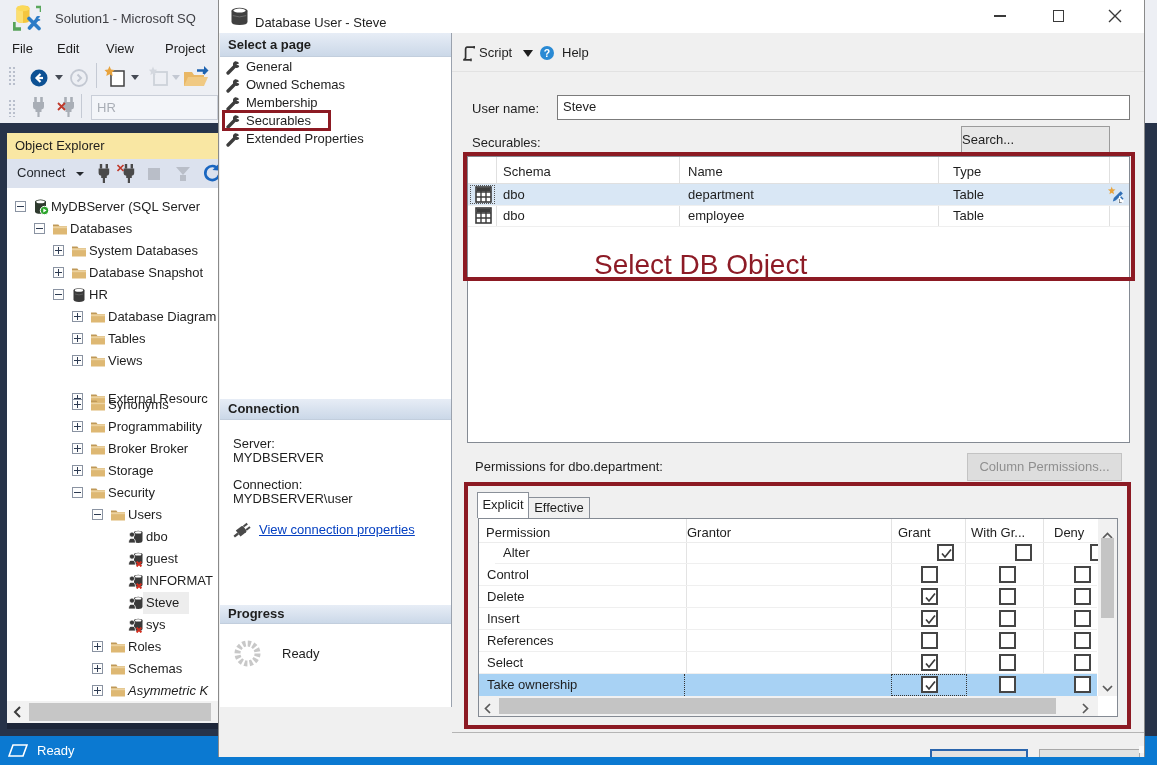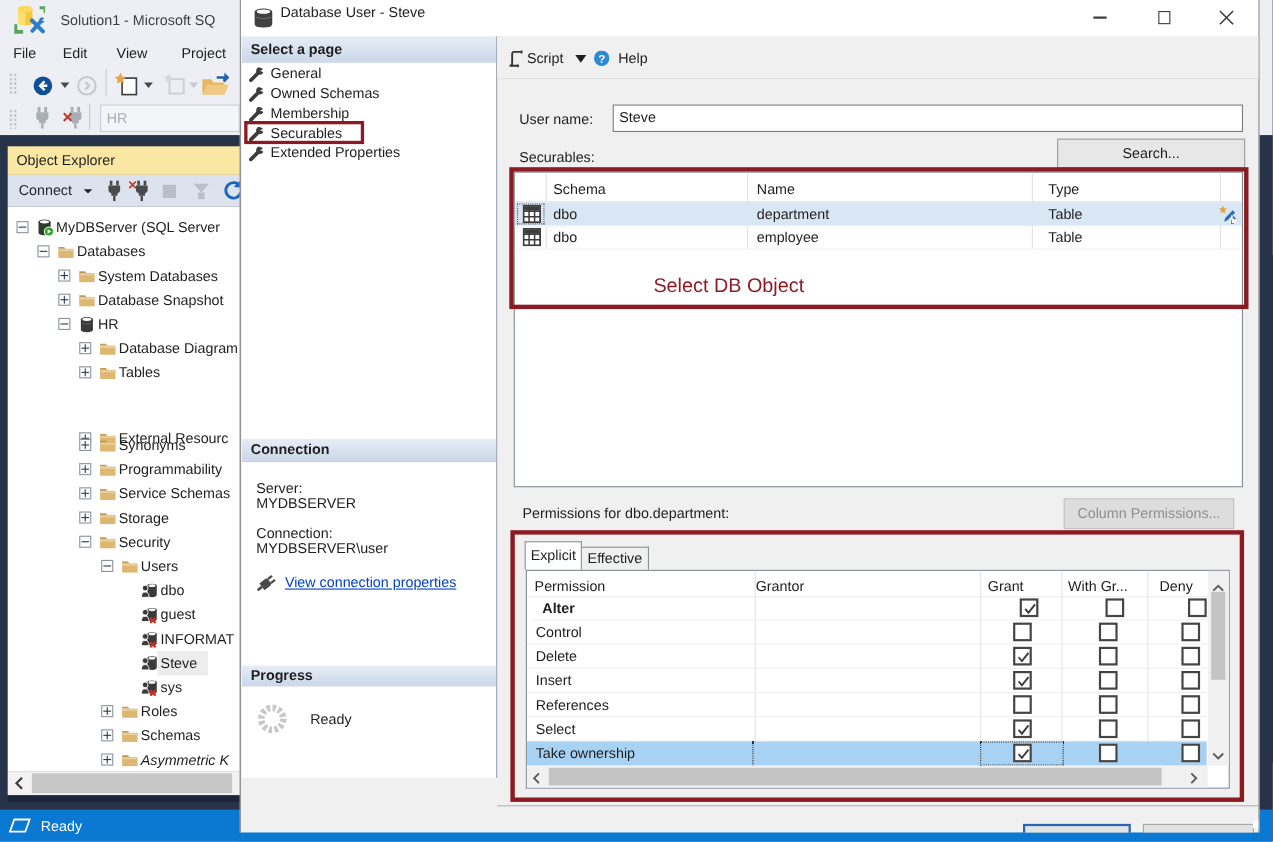--- a/index.html
+++ b/index.html
@@ -231,20 +231,30 @@
 <div class="trow" style="top:140px;">
       <span class="exp plus" style="left:65px;">
         <i></i>
         <b></b>
       </span>
       <svg class="tico" style="left:83px;" width="16" height="16">
         <use href="#fol"></use>
       </svg>
       <span class="ttx" style="left:101px;">Tables</span>
     </div>
+<div class="trow" style="top:162px;">
+      <span class="exp plus" style="left:65px;">
+        <i></i>
+        <b></b>
+      </span>
+      <svg class="tico" style="left:83px;" width="16" height="16">
+        <use href="#fol"></use>
+      </svg>
+      <span class="ttx" style="left:101px;">Views</span>
+    </div>
 <div class="trow" style="top:184px;margin-top:16px;">
       <span class="exp plus" style="left:65px;">
         <i></i>
         <b></b>
       </span>
       <svg class="tico" style="left:83px;" width="16" height="16">
         <use href="#fol"></use>
       </svg>
       <span class="ttx" style="left:101px;">External Resourc</span>
     </div>
@@ -269,21 +279,21 @@
       <span class="ttx" style="left:101px;">Programmability</span>
     </div>
 <div class="trow" style="top:250px;">
       <span class="exp plus" style="left:65px;">
         <i></i>
         <b></b>
       </span>
       <svg class="tico" style="left:83px;" width="16" height="16">
         <use href="#fol"></use>
       </svg>
-      <span class="ttx" style="left:101px;">Service Schemas</span>
+      <span class="ttx" style="left:101px;">Broker Broker</span>
     </div>
 <div class="trow" style="top:272px;">
       <span class="exp plus" style="left:65px;">
         <i></i>
         <b></b>
       </span>
       <svg class="tico" style="left:83px;" width="16" height="16">
         <use href="#fol"></use>
       </svg>
       <span class="ttx" style="left:101px;">Storage</span>
@@ -385,21 +395,21 @@
 <div class="a" id="dlg" style="left:218px;top:0;width:927px;height:757px;background:#f0f0f0;border-left:1px solid #8a8a8a;border-right:1px solid #8a8a8a;overflow:hidden;z-index:10;">
 
   <div class="a" style="left:0;top:0;width:925px;height:33px;background:#ffffff;"></div>
   <div class="a" style="left:11px;top:7px;">
   <svg width="19" height="19" viewBox="0 0 19 19">
   <path d="M1.5 3.8 L17.5 3.8 L17.5 14.8 Q17.5 18 9.5 18 Q1.5 18 1.5 14.8 Z" fill="#404040"></path>
   <ellipse cx="9.5" cy="3.8" rx="8" ry="3" fill="#404040"></ellipse>
   <ellipse cx="9.5" cy="3.6" rx="6.2" ry="2" fill="#fff"></ellipse>
   <path d="M2.8 8.6 Q9.5 11.2 16.2 8.6" fill="none" stroke="#6a6a6a" stroke-width="1"></path>
   </svg></div>
-  <div class="a t13" style="left:36px;top:2px;">Database User - Steve</div>
+  <div class="a t13" style="left:36px;top:14px;">Database User - Steve</div>
   <div class="a" style="left:775px;top:15px;width:12px;height:1.5px;background:#3a3a3a;"></div>
   <div class="a" style="left:834px;top:10px;width:11px;height:12px;border:1.3px solid #3a3a3a;"></div>
   <div class="a" style="left:889px;top:9px;"><svg width="14" height="14" viewBox="0 0 14 14">
         <path d="M1 1 L13 13 M13 1 L1 13" stroke="#3a3a3a" stroke-width="1.4"></path>
       </svg></div>
 
   <div class="a" style="left:1px;top:33px;width:231px;height:674px;background:#ffffff;"></div>
   <div class="a" style="left:232px;top:33px;width:1px;height:674px;background:#9aa2ae;"></div>
   <div class="a" style="left:1px;top:33px;width:231px;height:24px;background:linear-gradient(#e7edf6,#cbd8e8);border-bottom:1px solid #c2cedd;"></div>
   <div class="a t13" style="left:9px;top:36px;font-weight:bold;">Select a page</div>
@@ -465,21 +475,21 @@
   <div class="a" style="left:321px;top:46px;"><svg width="14" height="14" viewBox="0 0 16 16">
         <circle cx="8" cy="8" r="8" fill="#2a8ad4"></circle>
         <text x="8" y="12.5" text-anchor="middle" font-family="Liberation Sans" font-size="12" font-weight="bold" fill="#fff">?</text>
       </svg></div>
   <div class="a t13" style="left:343px;top:44px;">Help</div>
 
   <div class="a t13" style="left:253px;top:100px;">User name:</div>
   <div class="a" style="left:338px;top:95px;width:573px;height:25px;background:#fff;border:1px solid #7b7b7b;"></div>
   <div class="a t13" style="left:344px;top:98px;">Steve</div>
   <div class="a t13" style="left:253px;top:134px;">Securables:</div>
-  <div class="a" style="left:742px;top:126px;width:171px;height:27px;background:#e7e7e7;border:1px solid #9b9b9b;text-align:center;font-size:13px;line-height:25px;">Search...</div>
+  <div class="a" style="left:742px;top:126px;width:149px;height:27px;background:#e7e7e7;border:1px solid #9b9b9b;text-align:left;font-size:13px;line-height:25px;">Search...</div>
 
   <div class="a" style="left:248px;top:156px;width:663px;height:287px;background:#fff;border:1px solid #848a93;">
     <div class="a" style="left:28px;top:0;width:1px;height:69px;background:#e0e0e0;"></div>
     <div class="a" style="left:211px;top:0;width:1px;height:69px;background:#e0e0e0;"></div>
     <div class="a" style="left:470px;top:0;width:1px;height:69px;background:#e0e0e0;"></div>
     <div class="a" style="left:641px;top:0;width:1px;height:69px;background:#e0e0e0;"></div>
     <div class="a" style="left:0;top:26px;width:661px;height:1px;background:#e0e0e0;"></div>
     <div class="a t13" style="left:35px;top:6px;">Schema</div>
     <div class="a t13" style="left:220px;top:6px;">Name</div>
     <div class="a t13" style="left:485px;top:6px;">Type</div>
@@ -504,42 +514,42 @@
     <div class="a" style="left:7px;top:50px;"><svg width="17" height="17" viewBox="0 0 17 17">
           <rect x="1" y="1" width="15" height="15" fill="#fff" stroke="#3c3c3c" stroke-width="1.6"></rect>
           <path d="M1 6 L16 6 M1 11 L16 11 M6 2 L6 16 M11 2 L11 16" stroke="#3c3c3c" stroke-width="1.4"></path>
           <rect x="1.5" y="1.5" width="14" height="4" fill="#3c3c3c"></rect>
         </svg></div>
     <div class="a t13" style="left:35px;top:50px;">dbo</div>
     <div class="a t13" style="left:220px;top:50px;">employee</div>
     <div class="a t13" style="left:485px;top:50px;">Table</div>
     <div class="a" style="left:0;top:69px;width:661px;height:1px;background:#efefef;"></div>
   </div>
-  <div class="a" style="left:375px;top:249px;font-size:18px;color:#8d1b26;white-space:nowrap;">Select DB Object</div>
+  <div class="a" style="left:375px;top:249px;font-size:28px;color:#8d1b26;white-space:nowrap;">Select DB Object</div>
 
   <div class="a" style="left:244px;top:152px;width:672px;height:129px;border:4px solid #8c1a23;"></div>
 
   <div class="a t13" style="left:256px;top:458px;">Permissions for dbo.department:</div>
   <div class="a" style="left:748px;top:453px;width:155px;height:28px;background:#dddddd;border:1px solid #c3c3c3;color:#8f8f8f;text-align:center;font-size:13px;line-height:26px;">Column Permissions...</div>
 
   <div class="a" style="left:309px;top:497px;width:62px;height:21px;background:#f0f0f0;border:1px solid #8a9099;border-bottom:none;text-align:center;font-size:13px;line-height:20px;">Effective</div>
   <div class="a" style="left:258px;top:492px;width:52px;height:26px;background:#fff;border:1px solid #8a9099;border-bottom:none;text-align:center;font-size:13px;line-height:24px;">Explicit</div>
 
   <div class="a" style="left:259px;top:518px;width:640px;height:199px;background:#fff;border:1px solid #848a93;">
     <div class="a" style="left:207px;top:0;width:1px;height:177px;background:#e3e3e3;"></div>
     <div class="a" style="left:412px;top:0;width:1px;height:177px;background:#e3e3e3;"></div>
     <div class="a" style="left:486px;top:0;width:1px;height:177px;background:#e3e3e3;"></div>
     <div class="a" style="left:564px;top:0;width:1px;height:177px;background:#e3e3e3;"></div>
     <div class="a t13" style="left:7px;top:5px;">Permission</div>
     <div class="a t13" style="left:208px;top:5px;">Grantor</div>
     <div class="a t13" style="left:419px;top:5px;">Grant</div>
     <div class="a t13" style="left:492px;top:5px;">With Gr...</div>
     <div class="a t13" style="left:575px;top:5px;">Deny</div>
     <div class="a" style="left:0;top:23px;width:618px;height:1px;background:#ececec;"></div>
-    <div class="prow" style="left:6px;top:23px;font-weight:bold;">
+    <div class="prow" style="left:16px;top:23px;">
         <span class="ptx">Alter</span>
         <span class="cb" style="left:442px;">
           <svg class="ck" width="13" height="13" viewBox="0 0 13 13">
             <path d="M2 6.5 L5 10 L11 2.5" fill="none" stroke="#3a3a3a" stroke-width="1.7"></path>
           </svg>
         </span>
         <span class="cb" style="left:520px;"></span>
         <span class="cb" style="left:595px;"></span>
         <span class="a" style="left:0;top:21px;width:618px;height:1px;background:#efefef;"></span>
       </div>

